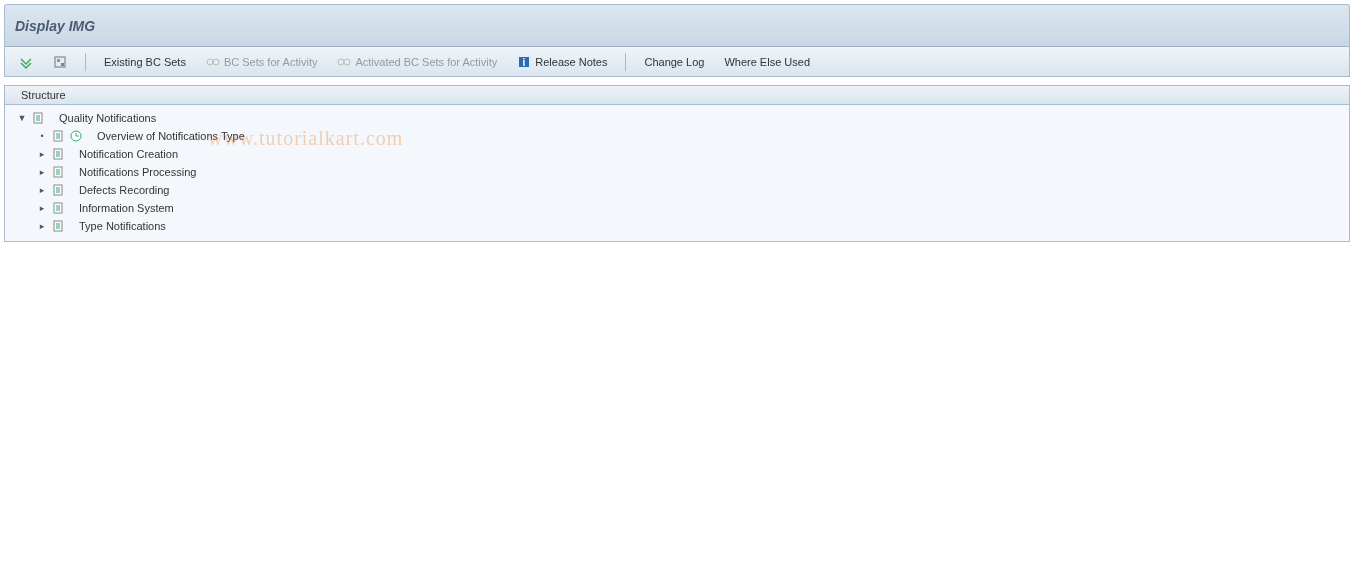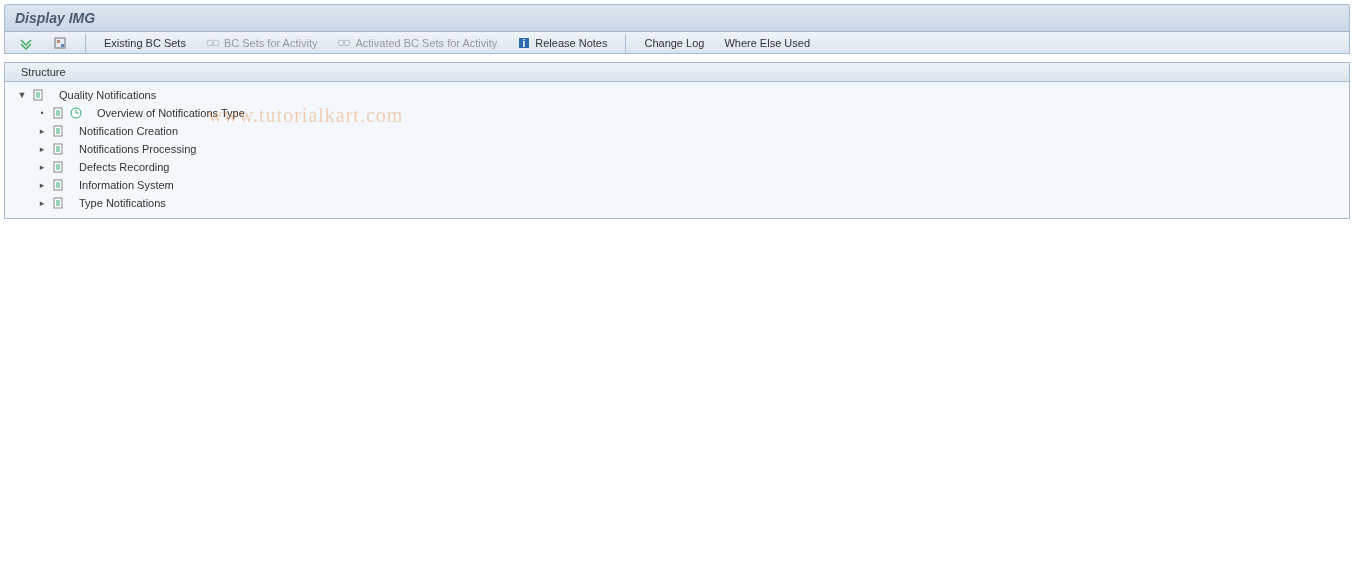--- a/index.html
+++ b/index.html
@@ -9,38 +9,38 @@
       background: #ffffff;
       color: #333;
       width: 1354px;
       height: 572px;
       overflow: hidden;
     }
     .app-header {
       background: linear-gradient(#dce6ef, #c9d7e6);
       border: 1px solid #a9bbd0;
       border-bottom: 1px solid #9fb2c8;
-      height: 28px;
+      height: 43px;
       display: flex;
       align-items: center;
       padding: 0 10px;
       margin: 4px 4px 0 4px;
       border-radius: 3px 3px 0 0;
     }
     .app-title {
       font-weight: bold;
       font-style: italic;
       font-size: 14px;
       color: #4a5b72;
     }
     .toolbar {
       background: linear-gradient(#eff4f9, #dbe5ee);
       border: 1px solid #a9bbd0;
       border-top: none;
-      height: 22px;
+      height: 30px;
       display: flex;
       align-items: center;
       padding: 0 8px;
       margin: 0 4px;
       gap: 8px;
     }
     .tb-btn {
       display: inline-flex;
       align-items: center;
       gap: 4px;

